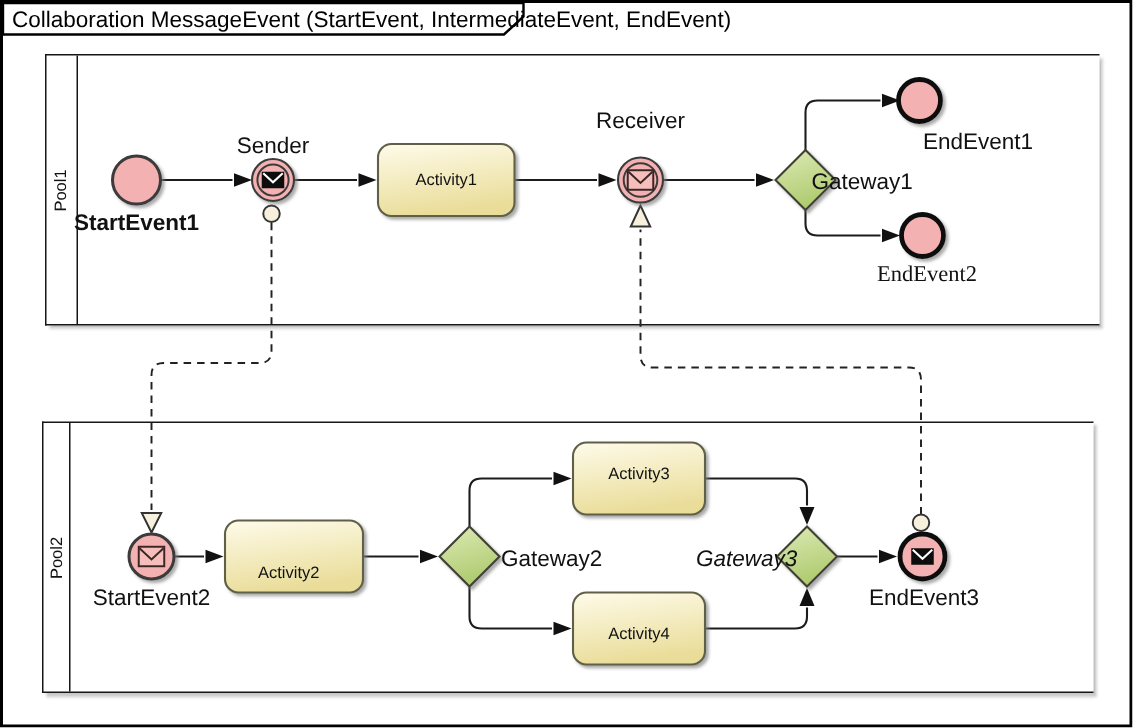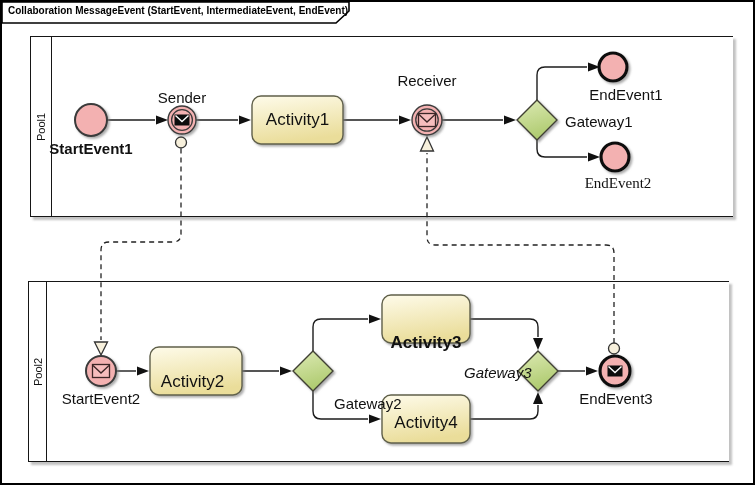--- a/index.html
+++ b/index.html
@@ -20,22 +20,22 @@
   }
   .pool-band span{
     position:absolute;left:50%;top:50%;
     transform:translate(-50%,-50%) rotate(-90deg);
     white-space:nowrap;font-size:11px;color:#111;
   }
   svg{position:absolute;left:0;top:0;}
   .lbl{position:absolute;font-size:15px;color:#111;white-space:nowrap;}
   .ctr{transform:translateX(-50%);}
   .actlbl{position:absolute;display:flex;align-items:center;justify-content:center;
-          font-size:17px;color:#111;}
-  .title{position:absolute;left:8px;top:5px;font-size:10px;font-weight:bold;color:#000;}
+          font-size:11px;color:#111;}
+  .title{position:absolute;left:8px;top:5px;font-size:15px;font-weight:normal;color:#000;}
 </style>
 </head>
 <body>
 
 <div id="canvas">
 
   <div class="pool" style="left:30px;top:36px;width:702px;height:179px;">
     <div class="pool-band" style="width:20px;">
       <span>Pool1</span>
     </div>
@@ -181,25 +181,25 @@
       </g>
     </g>
   </svg>
 
   <div class="title">Collaboration MessageEvent (StartEvent, IntermediateEvent, EndEvent)</div>
 
   <div class="lbl ctr" style="left:91px;top:140px;font-weight:bold;">StartEvent1</div>
   <div class="lbl ctr" style="left:182px;top:89px;">Sender</div>
   <div class="actlbl" style="left:252px;top:96px;width:91px;height:48px;">Activity1</div>
   <div class="lbl ctr" style="left:427px;top:72px;">Receiver</div>
-  <div class="lbl" style="left:565px;top:113px;">Gateway1</div>
-  <div class="lbl ctr" style="left:626px;top:86px;">EndEvent1</div>
+  <div class="lbl" style="left:541px;top:113px;">Gateway1</div>
+  <div class="lbl ctr" style="left:652px;top:86px;">EndEvent1</div>
   <div class="lbl ctr" style="left:618px;top:175px;font-family:Liberation Serif, serif;">EndEvent2</div>
 
   <div class="lbl ctr" style="left:101px;top:390px;">StartEvent2</div>
   <div class="actlbl" style="left:150px;top:358px;width:85px;height:48px;">Activity2</div>
-  <div class="lbl" style="left:334px;top:364px;margin-top:31px;">Gateway2</div>
-  <div class="actlbl" style="left:382px;top:311px;width:88px;height:64px;font-weight:bold;">Activity3</div>
+  <div class="lbl" style="left:334px;top:364px;">Gateway2</div>
+  <div class="actlbl" style="left:382px;top:284px;width:88px;height:64px;">Activity3</div>
   <div class="actlbl" style="left:382px;top:395px;width:88px;height:55px;">Activity4</div>
   <div class="lbl" style="left:464px;top:364px;font-style:italic;">Gateway3</div>
   <div class="lbl ctr" style="left:616px;top:390px;">EndEvent3</div>
 
 </div>
 
 </body></html>

